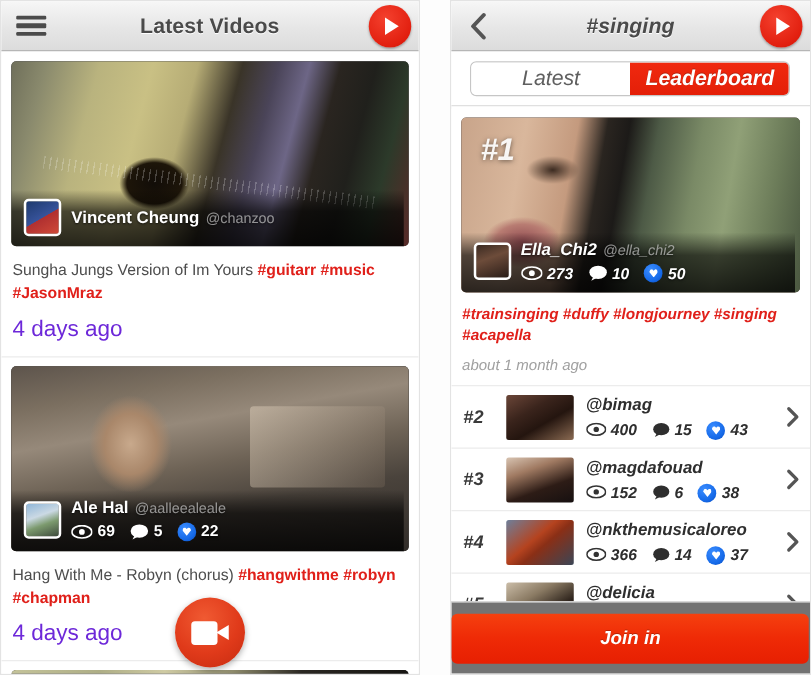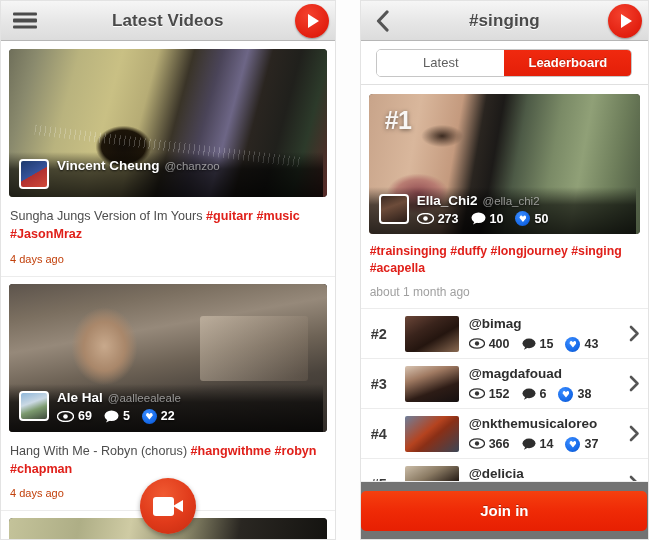--- a/index.html
+++ b/index.html
@@ -17,21 +17,21 @@
   }
 
   
   .panel {
     position: relative;
     background: #ffffff;
     overflow: hidden;
     border: 1px solid #e3e3e3;
   }
   .panel-left  { width: 362px; height: 540px; margin-right: 24px; }
-  .panel-right { width: 312px; height: 540px; }
+  .panel-right { width: 312px; height: 540px; font-style: italic; }
 
   
   .navbar {
     position: relative;
     height: 40px;
     background: linear-gradient(to bottom, #f6f6f6 0%, #e6e6e6 55%, #dcdcdc 100%);
     border-bottom: 1px solid #b6b6b6;
     display: flex;
     align-items: center;
     justify-content: center;
@@ -118,21 +118,21 @@
     border-radius: 3px;
   }
   .img-strip {
     position: absolute; inset: 0;
     background: linear-gradient(100deg, #c4c39a 0%, #aeae86 22%, #cfcba4 38%, #8d8a6b 55%, #2a2722 72%, #141310 100%);
   }
   .vover {
     position: absolute; left: 0; right: 4px; bottom: 0;
     padding: 7px 10px 8px 10px;
     background: linear-gradient(to bottom, rgba(0,0,0,0) 0%, rgba(0,0,0,.62) 38%, rgba(0,0,0,.8) 100%);
-    display: flex; align-items: flex-start; gap: 8px;
+    display: flex; align-items: center; gap: 8px;
   }
   .uavatar {
     width: 30px; height: 30px; flex: 0 0 30px;
     border: 2px solid #ffffff; border-radius: 4px;
     background: linear-gradient(150deg, #1e3a6e, #37539b 50%, #b03030 51%, #d04a38);
     overflow: hidden;
   }
   .uavatar.a2 { background: linear-gradient(160deg, #8fb6d8 0%, #cbd9e4 38%, #7c9a6e 62%, #3e4a3c 100%); }
   .uavatar.a3 { background: linear-gradient(160deg, #3a2a22 0%, #6d4c3a 40%, #2a1d18 100%); }
   .ubody { flex: 1 1 auto; min-width: 0; }
@@ -163,21 +163,21 @@
     display: block; width: 7px; height: 7px; background: #ffffff;
     clip-path: polygon(50% 100%, 0% 38%, 12% 12%, 32% 6%, 50% 24%, 68% 6%, 88% 12%, 100% 38%);
   }
   .vcaption {
     padding: 10px 9px 0 9px;
     font-size: 12.6px; line-height: 1.45; color: #4d4d4d;
   }
   .vcaption .tag { color: #e0201a; font-weight: bold; }
   .vtime {
     padding: 9px 9px 11px 9px;
-    font-size: 11px; color: #c2410c;
+    font-size: 18px; color: #6d28d9;
   }
 
   .recbtn {
     position: absolute; left: 50%; bottom: 5px;
     transform: translateX(-50%);
     width: 56px; height: 56px; border-radius: 50%;
     background: radial-gradient(circle at 42% 30%, #f05a32 0%, #e03a1a 55%, #c52b10 100%);
     box-shadow: 0 2px 5px rgba(0,0,0,.32);
     display: flex; align-items: center; justify-content: center;
     cursor: pointer; z-index: 20;
@@ -202,21 +202,21 @@
     display: flex; align-items: center; justify-content: center;
   }
   .tabs {
     display: flex; width: 256px; height: 28px;
     border: 1px solid #c6c6c6; border-radius: 5px; overflow: hidden;
     background: #ffffff;
   }
   .tab {
     flex: 1 1 50%;
     display: flex; align-items: center; justify-content: center;
-    font-size: 13px; color: #5f5f5f; cursor: pointer;
+    font-size: 17px; color: #5f5f5f; cursor: pointer;
     background: #ffffff;
   }
   .tab.active {
     background: linear-gradient(to bottom, #f0290f 0%, #e41f08 100%);
     color: #ffffff; font-weight: bold;
     text-shadow: 0 -1px 0 rgba(0,0,0,.25);
   }
 
   .rbody { position: absolute; top: 86px; left: 0; right: 0; bottom: 0; overflow: hidden; background: #fff; }
 

